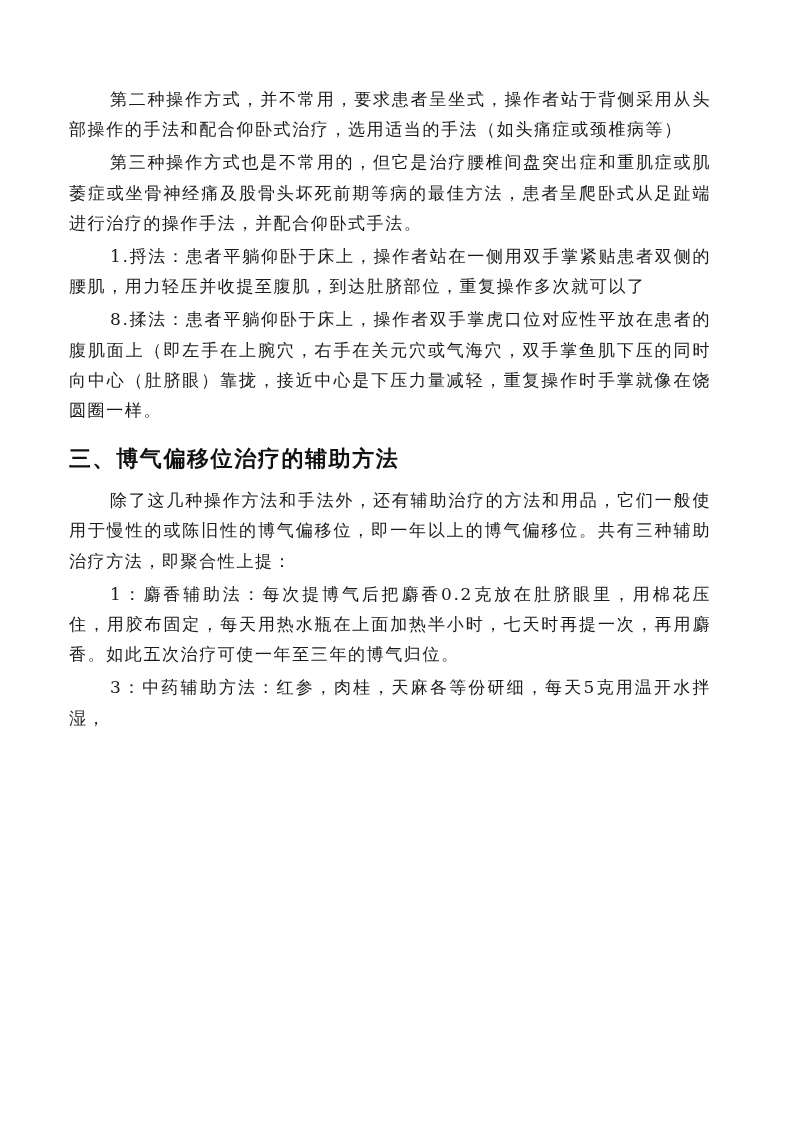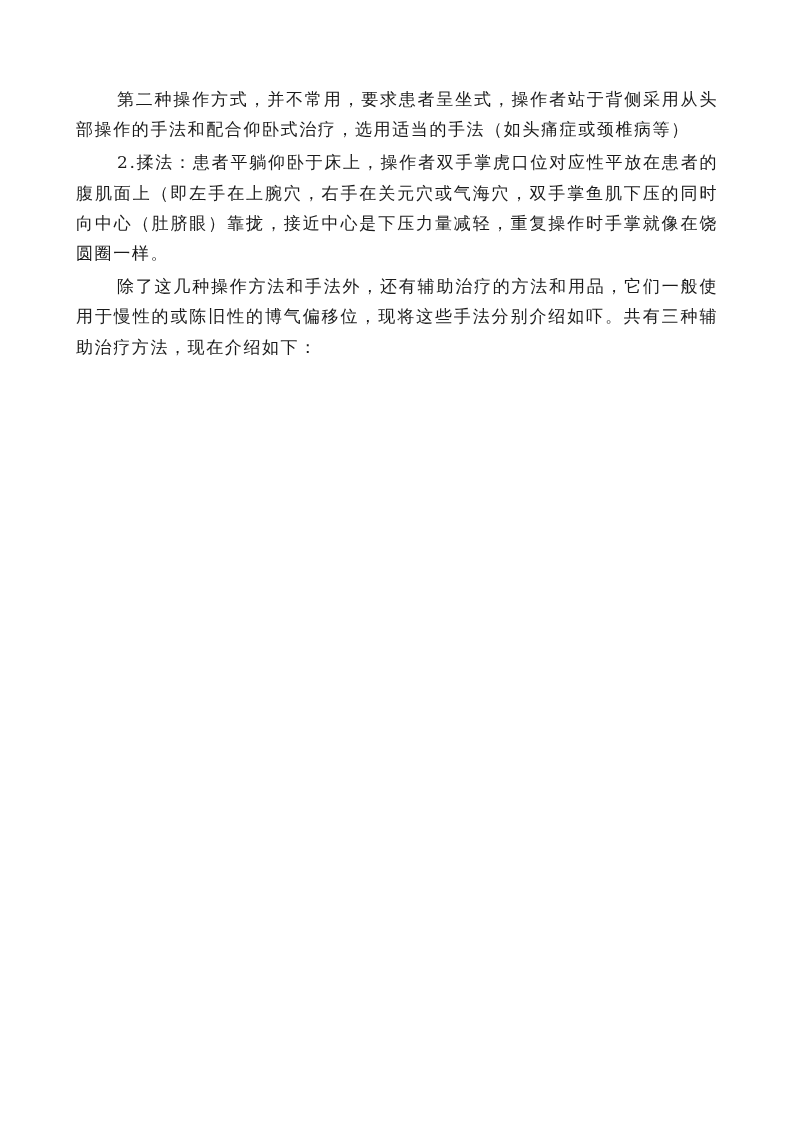--- a/index.html
+++ b/index.html
@@ -10,21 +10,21 @@
     body {
       width: 793px;
       height: 1122px;
       position: relative;
       overflow: hidden;
       font-family: "DejaVu Serif", "Liberation Serif", serif;
       color: #1a1a1a;
     }
     .page {
       position: absolute;
-      left: 76px;
+      left: 69px;
       top: 84px;
       width: 642px;
     }
     .para {
       margin: 0 0 3px 0;
       font-size: 17px;
       line-height: 30.2px;
       text-indent: 41px;
       text-align: justify;
       text-justify: inter-character;
@@ -39,17 +39,22 @@
       margin: 18px 0 10px 0;
       line-height: 32px;
       color: #111111;
     }
   </style>
 </head>
 <body>
 
 <div class="page">
   <p class="para">第二种操作方式，并不常用，要求患者呈坐式，操作者站于背侧采用从头部操作的手法和配合仰卧式治疗，选用适当的手法（如头痛症或颈椎病等）</p>
-  <p class="para">2.揉法：患者平躺仰卧于床上，操作者双手掌虎口位对应性平放在患者的腹肌面上（即左手在上腕穴，右手在关元穴或气海穴，双手掌鱼肌下压的同时向中心（肚脐眼）靠拢，接近中心是下压力量减轻，重复操作时手掌就像在饶圆圈一样。</p>
+  <p class="para">第三种操作方式也是不常用的，但它是治疗腰椎间盘突出症和重肌症或肌萎症或坐骨神经痛及股骨头坏死前期等病的最佳方法，患者呈爬卧式从足趾端进行治疗的操作手法，并配合仰卧式手法。</p>
+  <p class="para">1.捋法：患者平躺仰卧于床上，操作者站在一侧用双手掌紧贴患者双侧的腰肌，用力轻压并收提至腹肌，到达肚脐部位，重复操作多次就可以了</p>
+  <p class="para">8.揉法：患者平躺仰卧于床上，操作者双手掌虎口位对应性平放在患者的腹肌面上（即左手在上腕穴，右手在关元穴或气海穴，双手掌鱼肌下压的同时向中心（肚脐眼）靠拢，接近中心是下压力量减轻，重复操作时手掌就像在饶圆圈一样。</p>
 
+  <h2 class="heading">三、博气偏移位治疗的辅助方法</h2>
 
-  <p class="para">除了这几种操作方法和手法外，还有辅助治疗的方法和用品，它们一般使用于慢性的或陈旧性的博气偏移位，现将这些手法分别介绍如吓。共有三种辅助治疗方法，现在介绍如下：</p>
+  <p class="para">除了这几种操作方法和手法外，还有辅助治疗的方法和用品，它们一般使用于慢性的或陈旧性的博气偏移位，即一年以上的博气偏移位。共有三种辅助治疗方法，即聚合性上提：</p>
+  <p class="para">1：麝香辅助法：每次提博气后把麝香0.2克放在肚脐眼里，用棉花压住，用胶布固定，每天用热水瓶在上面加热半小时，七天时再提一次，再用麝香。如此五次治疗可使一年至三年的博气归位。</p>
+  <p class="para">3：中药辅助方法：红参，肉桂，天麻各等份研细，每天5克用温开水拌湿，</p>
 </div>
 
 </body></html>

